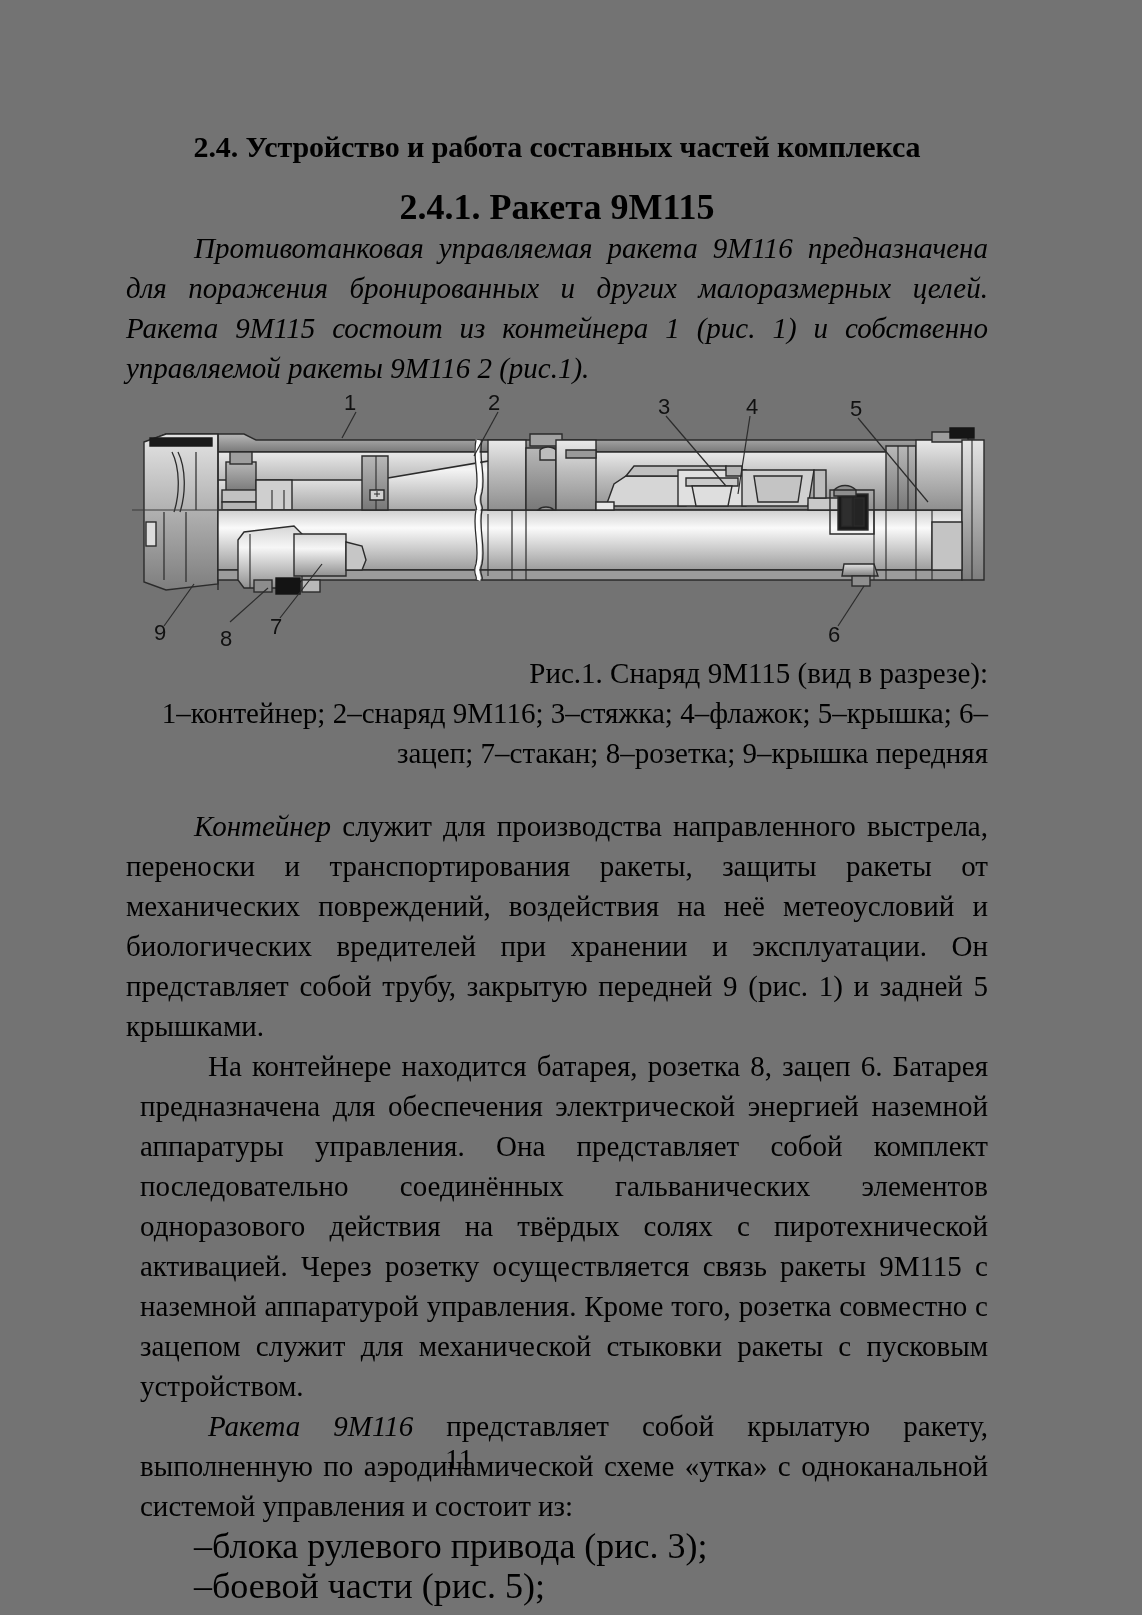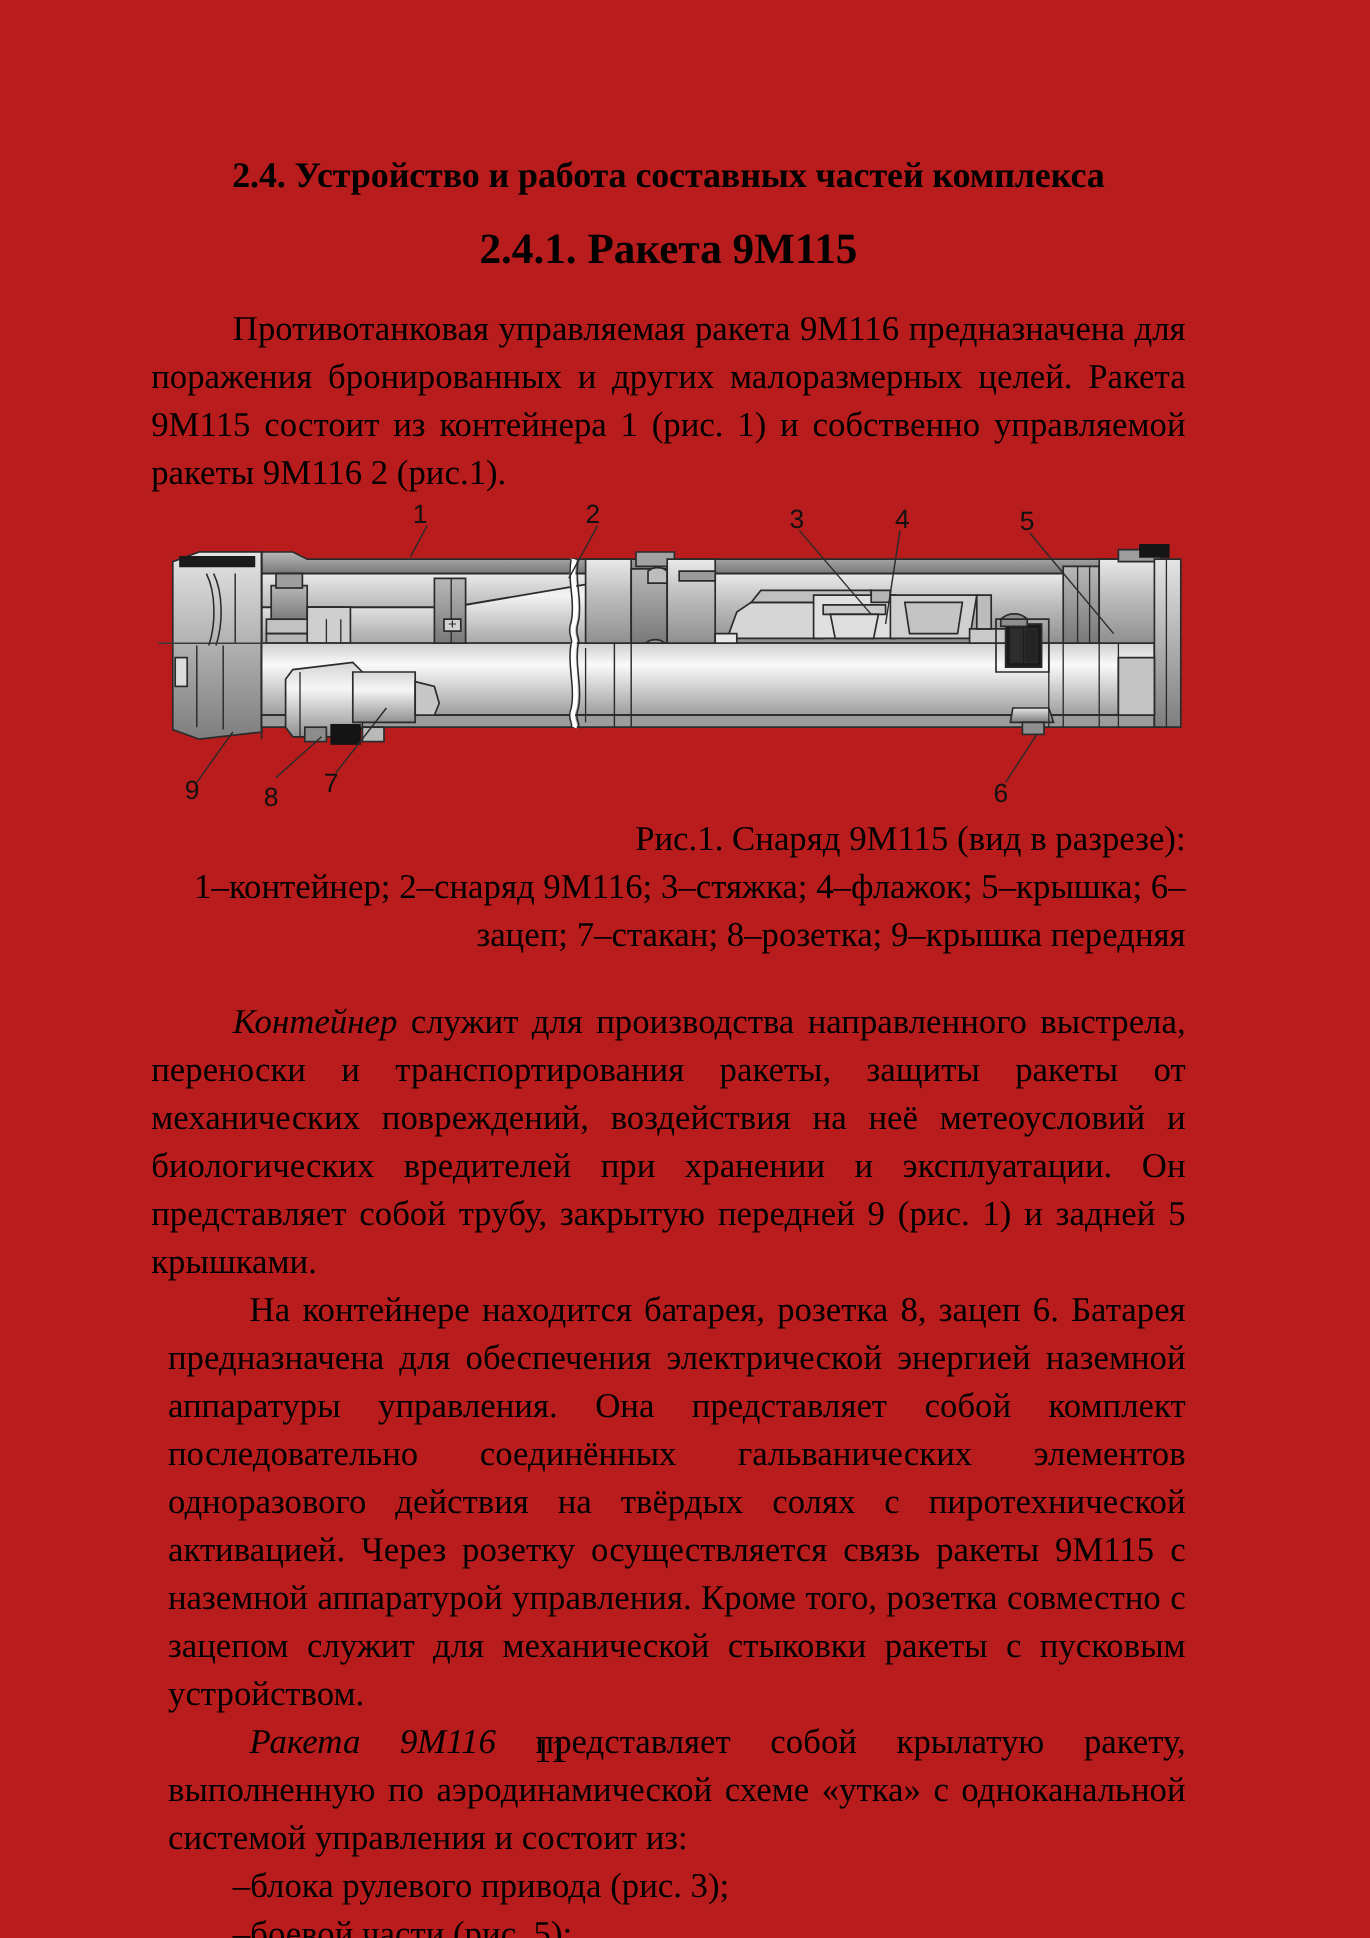--- a/index.html
+++ b/index.html
@@ -14,21 +14,21 @@
     position: relative;
     font-family: "Liberation Serif", "DejaVu Serif", serif;
     color: #000000;
     overflow: hidden;
   }
   .page {
     position: absolute;
     top: 0; left: 0;
     width: 1142px;
     height: 1615px;
-    background: #b91c1c;
+    background: #737373;
   }
   .content {
     position: absolute;
     left: 126px;
     top: 0;
     width: 862px;
   }
   h1.heading, h2.subheading {
     text-align: center;
     font-weight: bold;
@@ -47,21 +47,21 @@
   p.body-par {
     font-size: 29px;
     line-height: 40px;
     text-align: justify;
     text-align-last: left;
     text-indent: 68px;
     margin: 0;
     hyphens: none;
   }
   p.first-par {
-    margin-top: 26px;
+    font-style: italic;
   }
   .ital {
     font-style: italic;
   }
   p.tight { margin-top: 0; margin-left: 14px; }
 
   
   .figure-wrap {
     position: relative;
     width: 862px;
@@ -79,21 +79,21 @@
   }
 
   .gap-after-caption { height: 34px; }
 
   ul.dash-list {
     list-style: none;
     margin: 0;
     padding: 0;
   }
   ul.dash-list li {
-    font-size: 29px;
+    font-size: 36px;
     line-height: 40px;
     padding-left: 68px;
   }
 
   .page-number {
     position: absolute;
     left: 0;
     top: 1443px;
     width: 918px;
     text-align: center;

